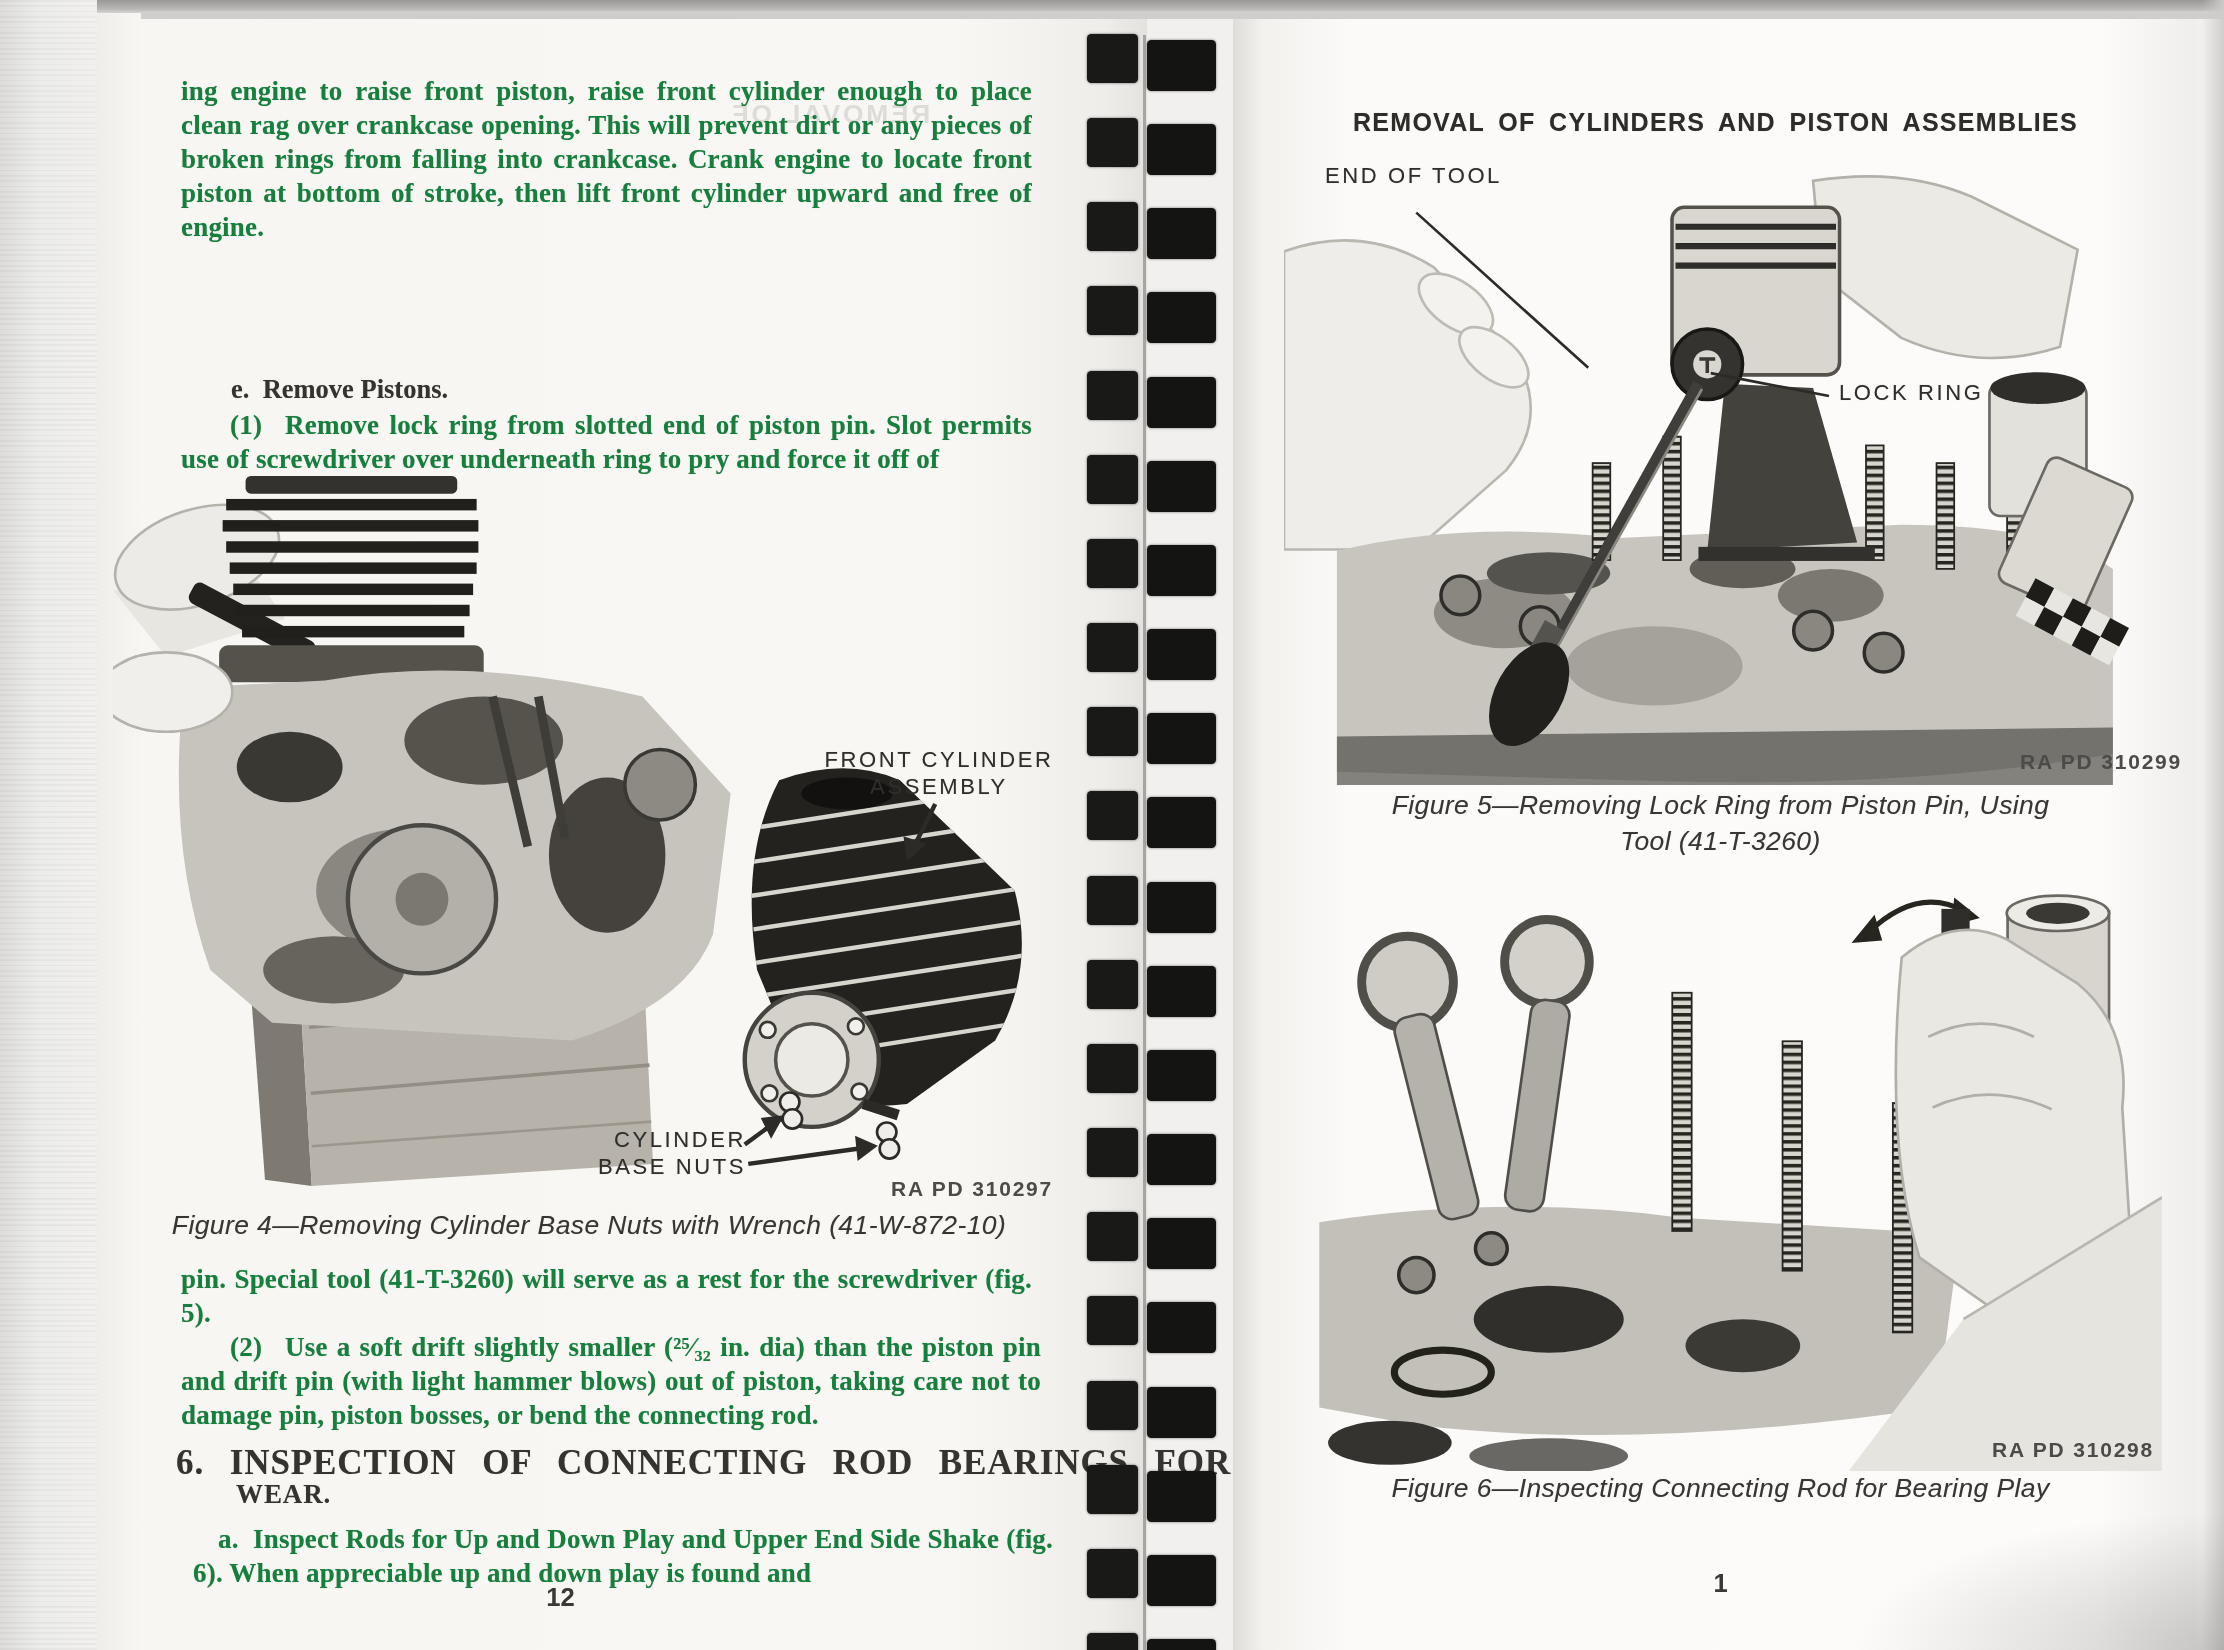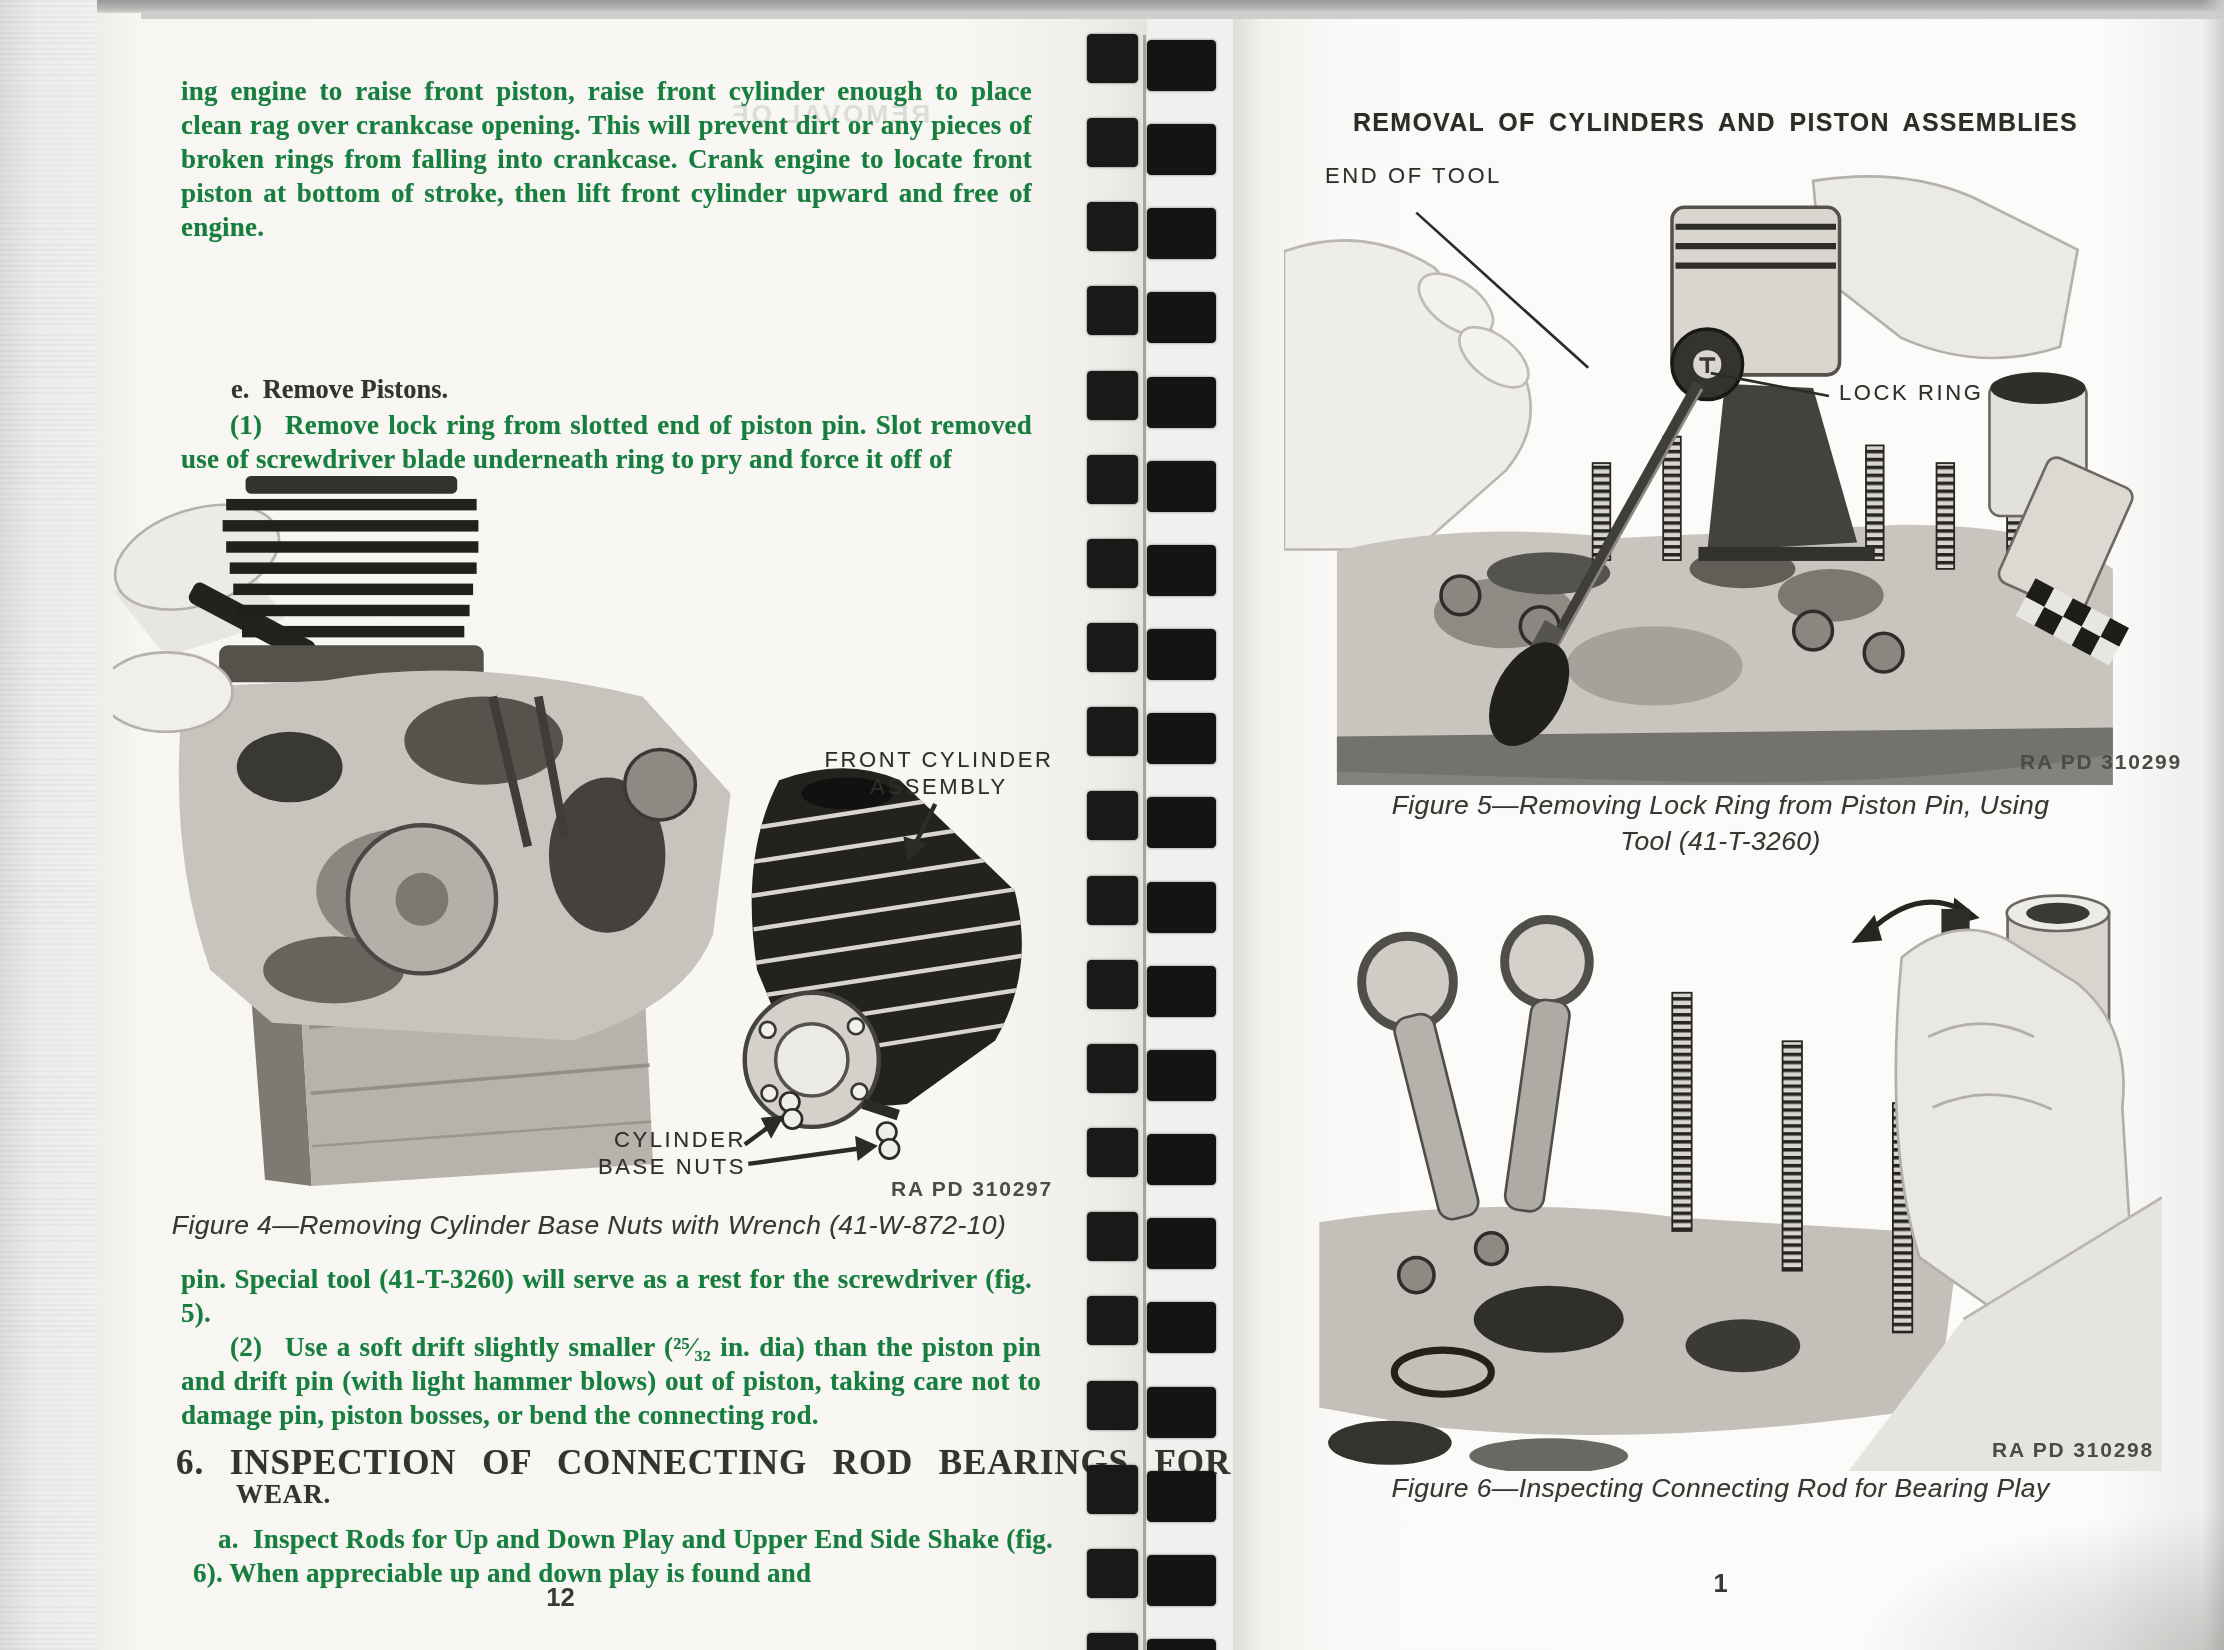--- a/index.html
+++ b/index.html
@@ -63,21 +63,21 @@
   <div class="right-edge"></div>
   <div class="br-shade"></div>
 
   <div class="ghost" style="left:730px;top:99px;">REMOVAL OF</div>
 
   <p class="body-text" style="left:181px;top:74px;width:851px;margin:0;">ing engine to raise front piston, raise front cylinder enough to place clean rag over crankcase opening. This will prevent dirt or any pieces of broken rings from falling into crankcase. Crank engine to locate front piston at bottom of stroke, then lift front cylinder upward and free of engine.</p>
 
 
   <div class="serif-head" style="left:231px;top:374px;font-size:26.5px;">e.&nbsp;&nbsp;Remove Pistons.</div>
 
-  <p class="body-text indent" style="left:181px;top:408px;width:851px;margin:0;"><span class="num">(1)</span><span>Remove lock ring from slotted end of piston pin. Slot removed use of screwdriver blade underneath ring to pry and force it off of</span></p>
+  <p class="body-text indent" style="left:181px;top:408px;width:851px;margin:0;"><span class="num">(1)</span><span>Remove lock ring from slotted end of piston pin. Slot permits use of screwdriver over underneath ring to pry and force it off of</span></p>
 
   <svg style="left:113px;top:476px;" width="946" height="732" viewBox="0 0 1072 830">
     <defs>
       <clipPath id="cyl4clip">
         <path d="M755 345 Q830 318 892 345 L1022 470 Q1046 560 1000 640 L900 712 Q820 722 780 682 L730 560 Q710 430 755 345 Z"></path>
       </clipPath>
     </defs>
 
     <g>
       <path d="M150 505 L545 480 L600 530 L210 560 Z" fill="#59564f"></path>

